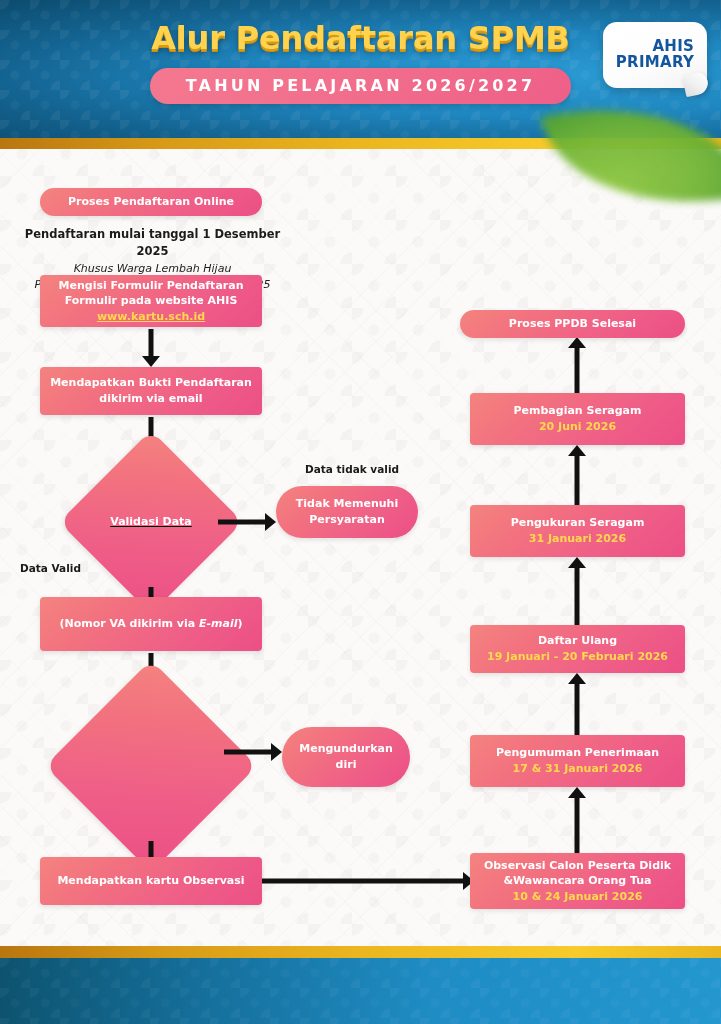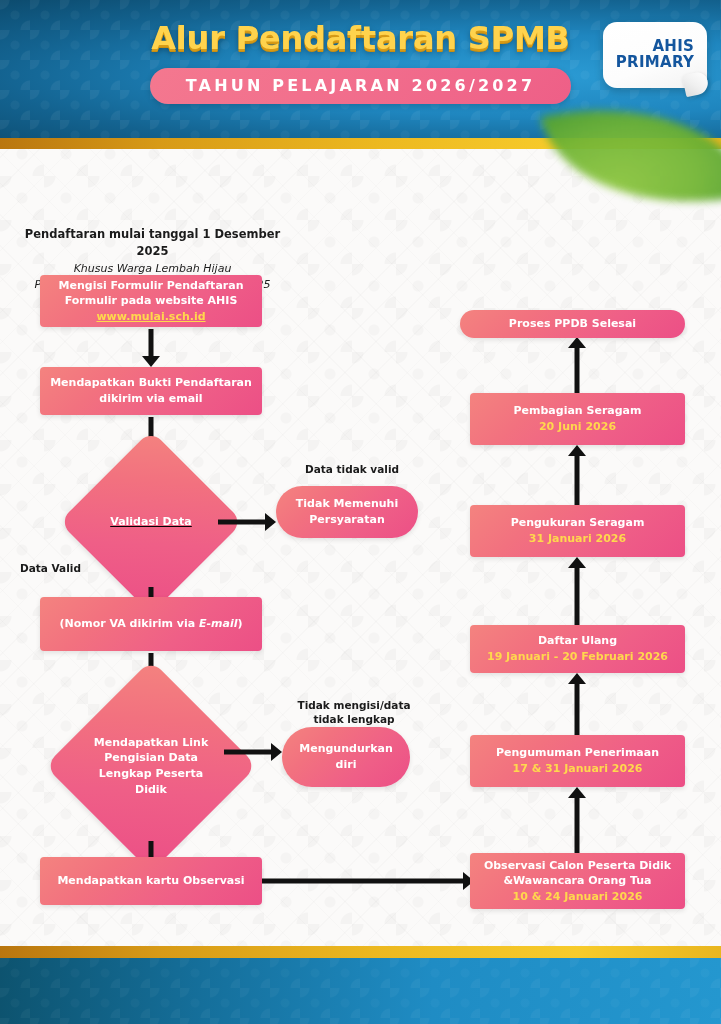--- a/index.html
+++ b/index.html
@@ -326,31 +326,34 @@
       </div>
     </div>
     <div class="logo-fold"></div>
   </div>
 
   <div class="gold-bar-top"></div>
   <div class="leaf"></div>
 
   <div class="canvas">
 
+    <div class="node pill" style="left:40px; top:39px; width:222px; height:28px;">
+      <span>Proses Pendaftaran Online</span>
+    </div>
 
     <div class="note" style="left:20px; top:77px; width:265px;">
       <div class="l1">Pendaftaran mulai tanggal 1 Desember 2025</div>
       <div class="l2">Khusus Warga Lembah Hijau</div>
       <div class="l3">Pendaftaran mulai 17 - 25 November 2025</div>
     </div>
 
     <div class="node" style="left:40px; top:126px; width:222px; height:52px;">
       <span>Mengisi Formulir Pendaftaran</span>
       <span>Formulir pada website AHIS</span>
-      <span class="url">www.mulai.sch.id</span>
+      <span class="url">www.kartu.sch.id</span>
     </div>
 
     <div class="arrow-v down" style="left:141px; top:180px; width:20px; height:38px;">
       <div class="stem" style="height:28px;"></div>
       <div class="head"></div>
     </div>
 
     <div class="node" style="left:40px; top:218px; width:222px; height:48px;">
       <span>Mendapatkan Bukti Pendaftaran</span>
       <span>dikirim via email</span>
@@ -395,32 +398,22 @@
       </span>
     </div>
 
     <div class="arrow-v down" style="left:141px; top:504px; width:20px; height:40px;">
       <div class="stem" style="height:30px;"></div>
       <div class="head"></div>
     </div>
 
     <div class="diamond" style="left:76px; top:542px; width:150px; height:150px;">
       <div class="dshape"></div>
-      <div class="dlabel">
-        <span>Mendapatkan Link</span><br>
-        <span>Pengisian Data</span><br>
-        <span>Lengkap Peserta</span><br>
-        <span>Didik</span>
-      </div>
-    </div>
-
-    <div class="branch-label" style="left:262px; top:549px; width:184px;">
-      <div>Tidak mengisi/data</div>
-      <div>tidak lengkap</div>
-    </div>
+    </div>
+
 
     <div class="arrow-h" style="left:224px; top:593px; width:58px; height:20px;">
       <div class="stem" style="width:48px;"></div>
       <div class="head"></div>
     </div>
 
     <div class="node pill" style="left:282px; top:578px; width:128px; height:60px;">
       <span>Mengundurkan</span>
       <span>diri</span>
     </div>

